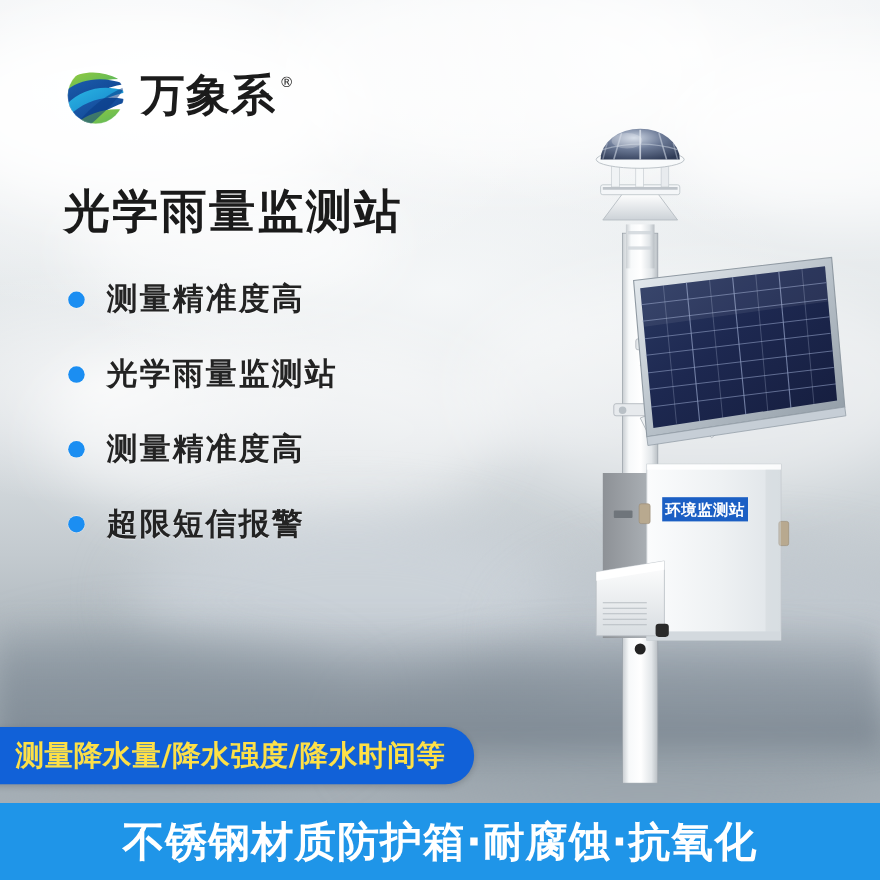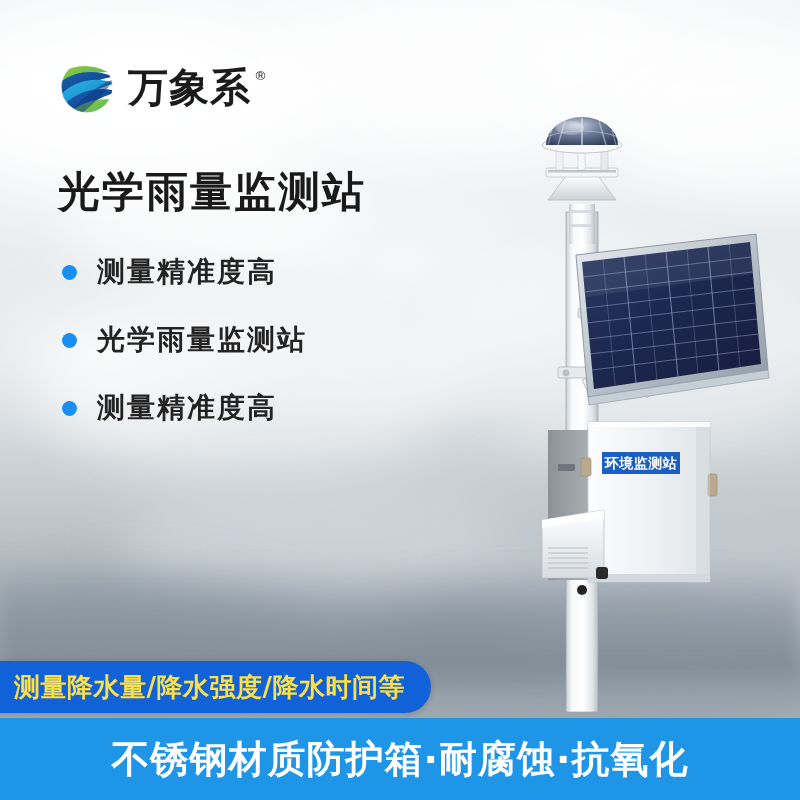--- a/index.html
+++ b/index.html
@@ -160,21 +160,21 @@
     letter-spacing: 0.5px;
     line-height: 1;
     white-space: nowrap;
   }
 
   
   .bottom-bar {
     position: absolute;
     left: 0; right: 0;
     bottom: 0;
-    height: 82px;
+    height: 70px;
     background: #1f95e8;
     display: flex;
     align-items: center;
     justify-content: center;
   }
   .bottom-bar-text {
     color: #ffffff;
     font-size: 38px;
     font-weight: bold;
     letter-spacing: 1px;
@@ -415,20 +415,24 @@
       <span class="feature-text">测量精准度高</span>
     </div>
     <div class="feature-row">
       <span class="bullet-dot"></span>
       <span class="feature-text">光学雨量监测站</span>
     </div>
     <div class="feature-row">
       <span class="bullet-dot"></span>
       <span class="feature-text">测量精准度高</span>
     </div>
+    <div class="feature-row">
+      <span class="bullet-dot"></span>
+      <span class="feature-text">超限短信报警</span>
+    </div>
   </div>
 
   <div class="pill-banner">
     <span class="pill-text">测量降水量/降水强度/降水时间等</span>
   </div>
 
   <div class="bottom-bar">
     <span class="bottom-bar-text">不锈钢材质防护箱·耐腐蚀·抗氧化</span>
   </div>
 

